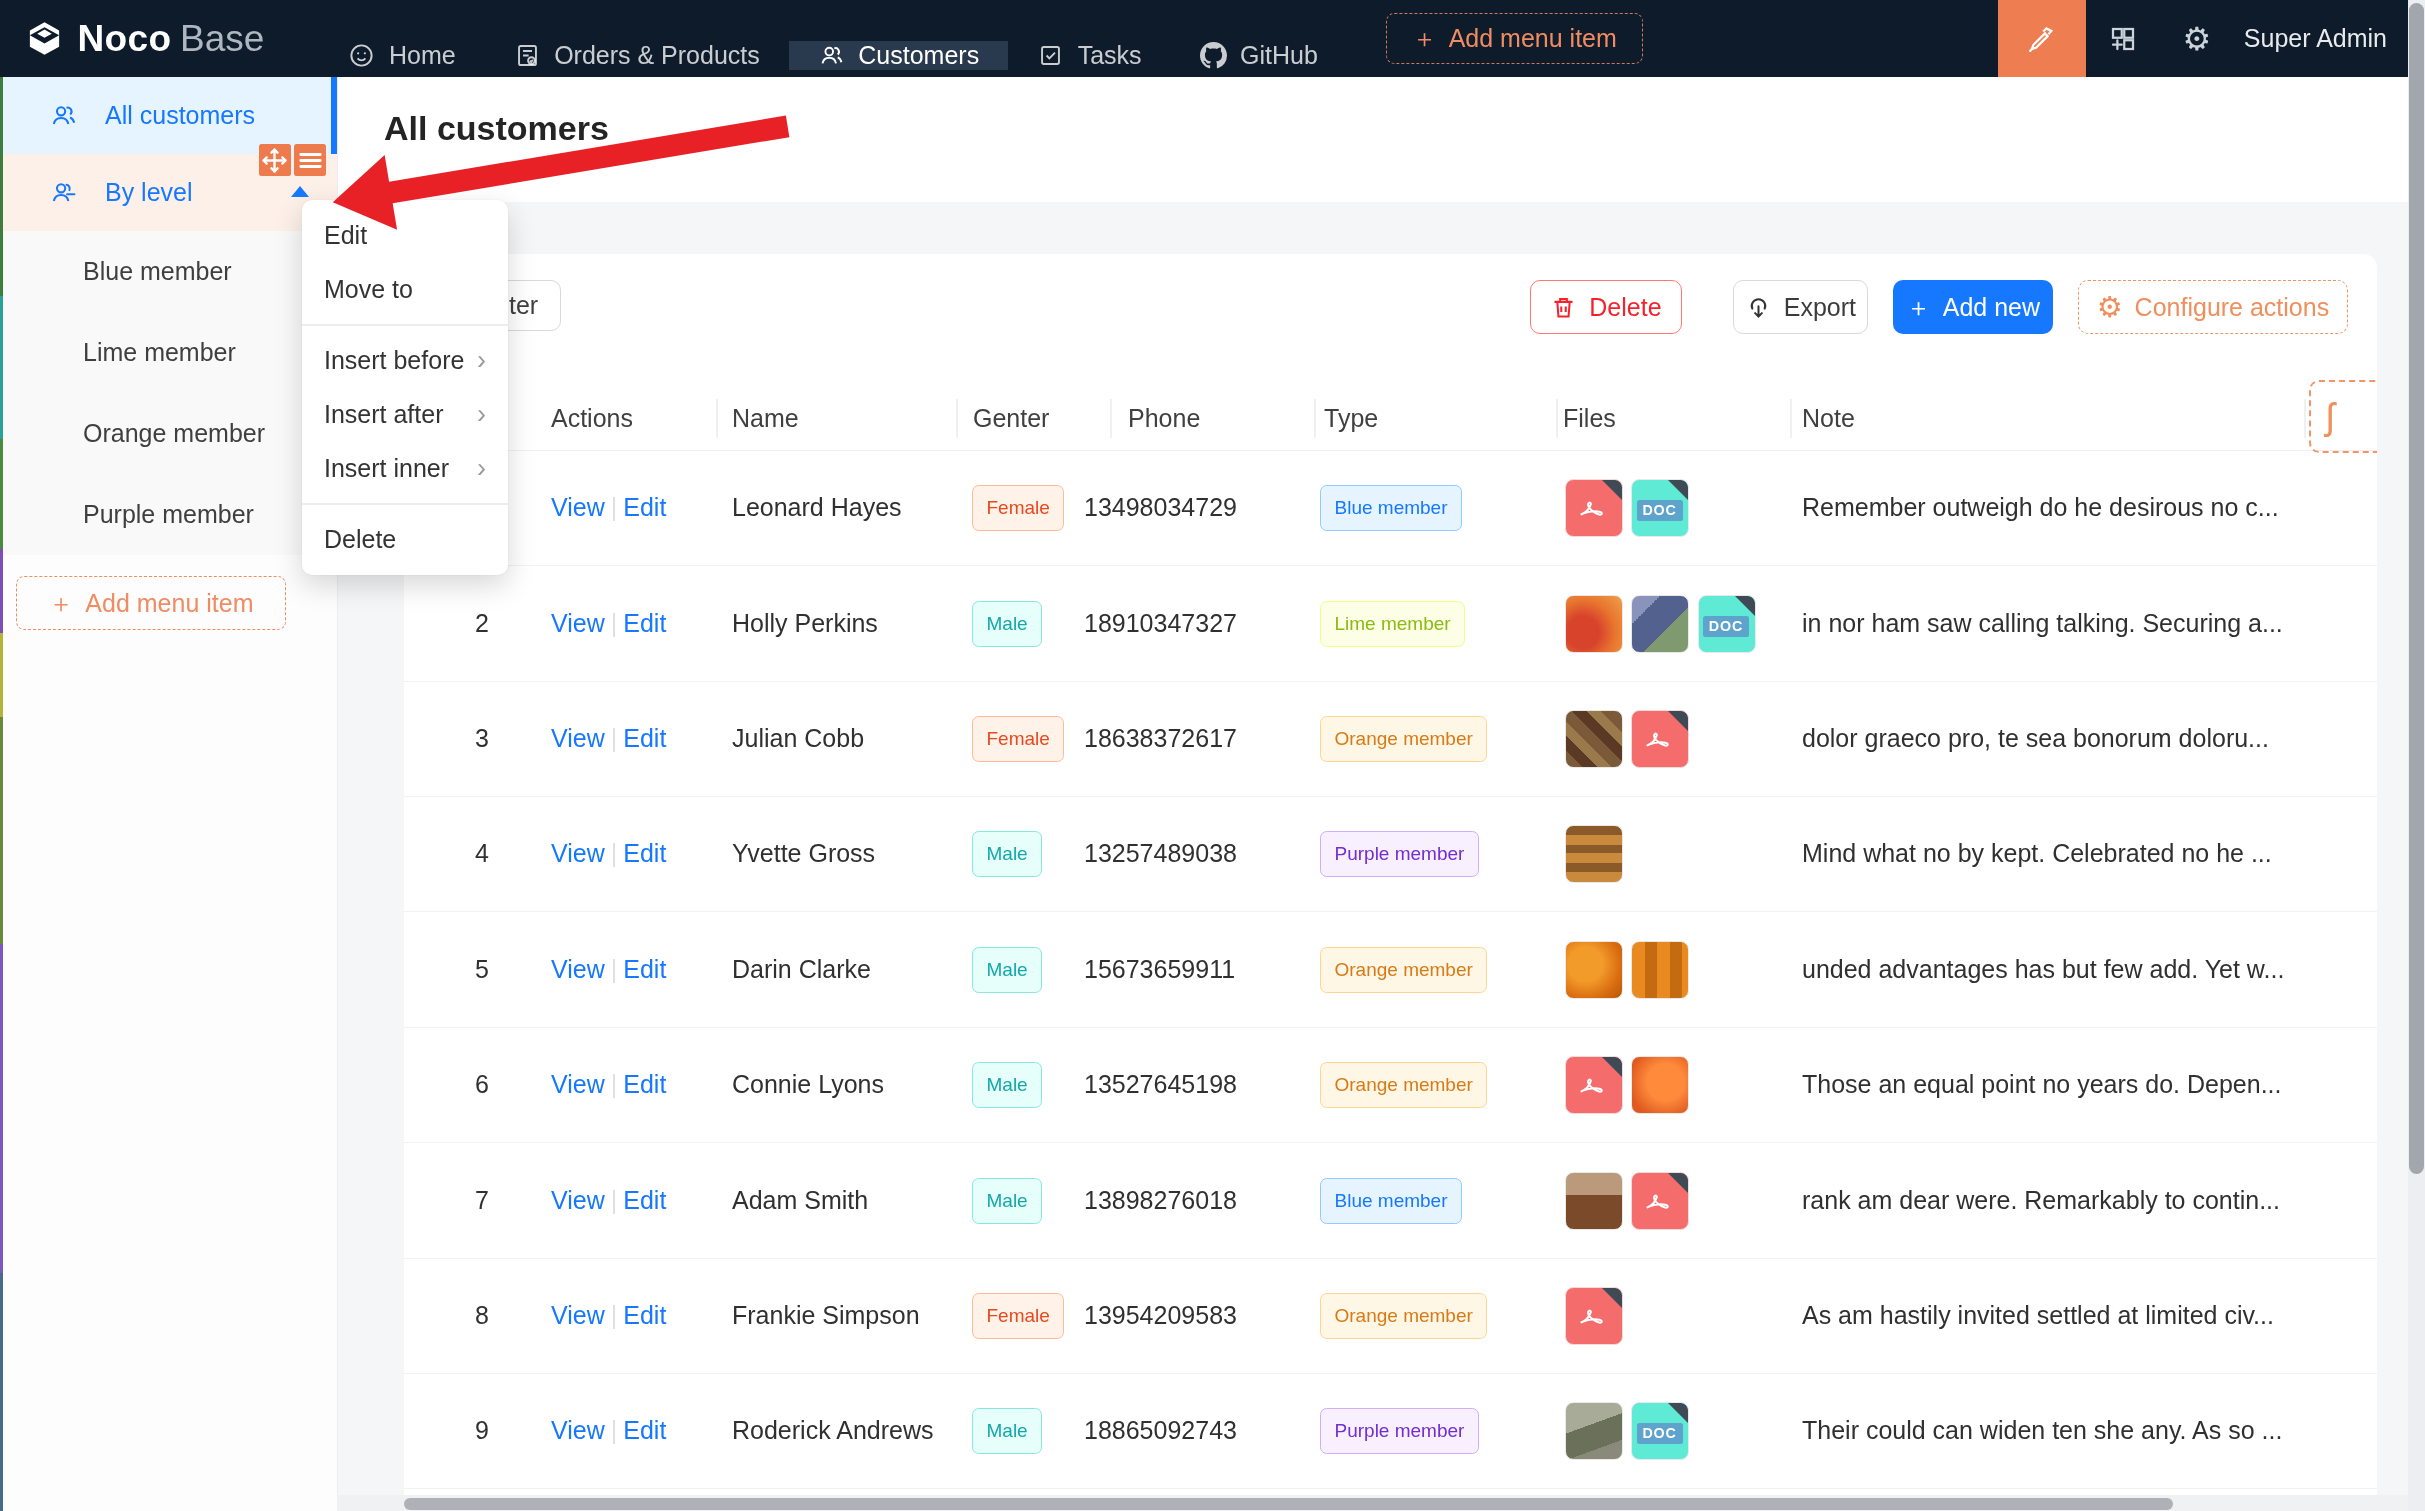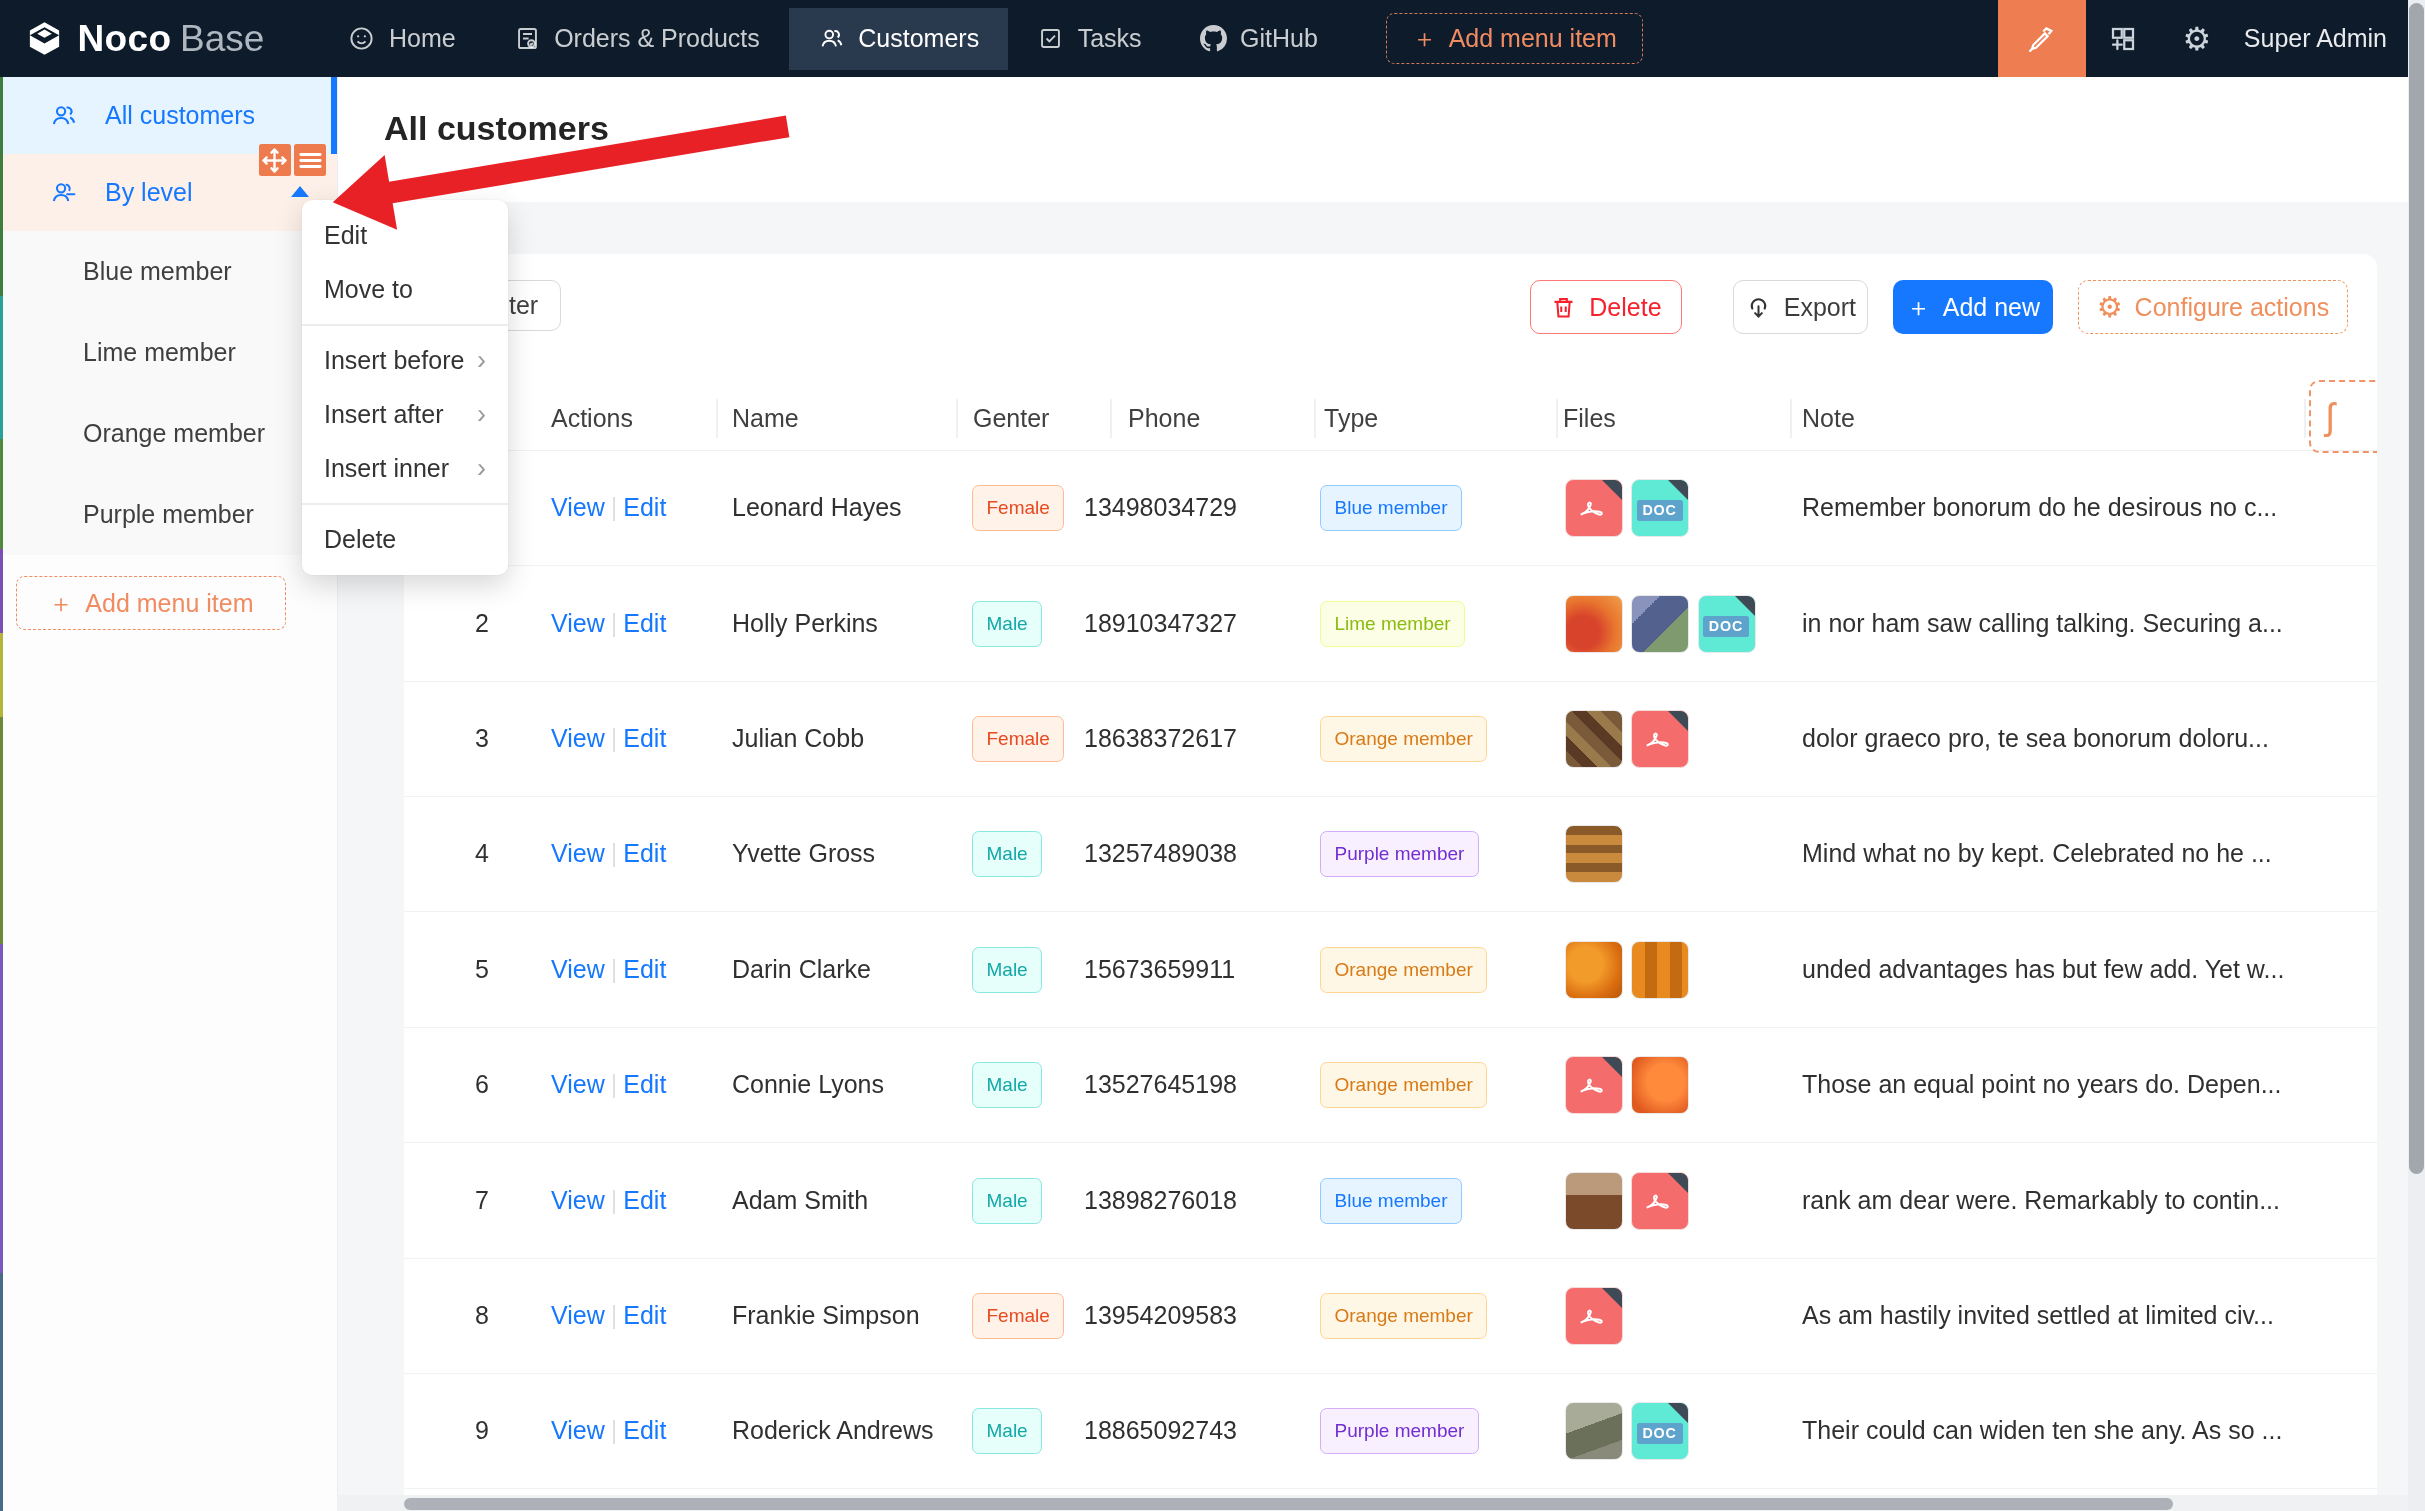--- a/index.html
+++ b/index.html
@@ -12,21 +12,21 @@
     background:linear-gradient(#3f7d3f 0 219px,#2aa198 219px 362px,#4d8a3f 362px 472px,
       #7b4fb5 472px 556px,#b4b438 556px 640px,#6a8a3a 640px 867px,
       #7d57c0 867px 1196px,#4a6a8a 1196px 100%);}
 
   
   .navbar{position:absolute;left:0;top:0;right:0;height:77px;background:#0d1b2b;
           display:flex;align-items:center;z-index:30;}
   .brand{display:flex;align-items:center;gap:13.5px;padding:0 30px 0 25px;}
   .brand-bold{font-size:37px;font-weight:700;color:#fff;letter-spacing:0.4px;}
   .brand-light{font-size:37px;font-weight:300;color:#aeb6bf;margin-left:-5px;}
-  .nav-items{display:flex;height:62px;margin-left:25px;}
+  .nav-items{display:flex;height:62px;margin-left:25px;align-items:flex-end;}
   .nav-item{display:flex;align-items:center;gap:13.5px;padding:0 29px;font-size:25px;
             color:rgba(255,255,255,.78);cursor:pointer;}
   .nav-item.active{background:#2a3a4e;color:#fff;}
   .nav-item svg{width:27px;height:27px;}
   .nav-add-btn{margin-left:39px;height:49px;padding:0 25px;border:1.7px dashed rgba(241,139,98,.85);
      border-radius:8.4px;color:#f18b62;font-size:25px;display:flex;align-items:center;gap:11.8px;cursor:pointer;}
   .nav-right{margin-left:auto;display:flex;align-items:center;height:77px;}
   .designer-btn{width:88px;height:77px;background:#ee7d52;display:flex;align-items:center;justify-content:center;cursor:pointer;}
   .icon-btn{width:74px;height:77px;display:flex;align-items:center;justify-content:center;color:#ccd3da;cursor:pointer;}
   .user-name{font-size:25px;color:#e8eaec;padding:0 39px 0 10px;cursor:pointer;}
@@ -355,21 +355,21 @@
             <div class="fold"></div>
             <svg class="pdf-glyph" width="32" height="20" viewBox="0 0 38 24" fill="none" stroke="#fff" stroke-width="2.4" stroke-linecap="round">
               <path d="M3 20c6-2 10-6 12-12 .8-2.6-2.2-3.6-3-1-1.4 4.8 8 12 14 13 2.8.4 3-2.6.6-3.2C20 15 10 17 3 20z"></path>
             </svg>
           </div>
           <div class="file doc">
             <div class="fold"></div>
             <span class="doc-tag">DOC</span>
           </div>
         </div>
-        <div class="cell c-note">Remember bonorum do he desirous no c...</div>
+        <div class="cell c-note">Remember outweigh do he desirous no c...</div>
       </div>
       <div class="t-row" style="top: 312px;">
         <div class="cell c-num">2</div>
         <div class="cell c-actions">
           <a>View</a>
           <span class="link-sep">|</span>
           <a>Edit</a>
         </div>
         <div class="cell c-name">Holly Perkins</div>
         <div class="cell c-gender">

